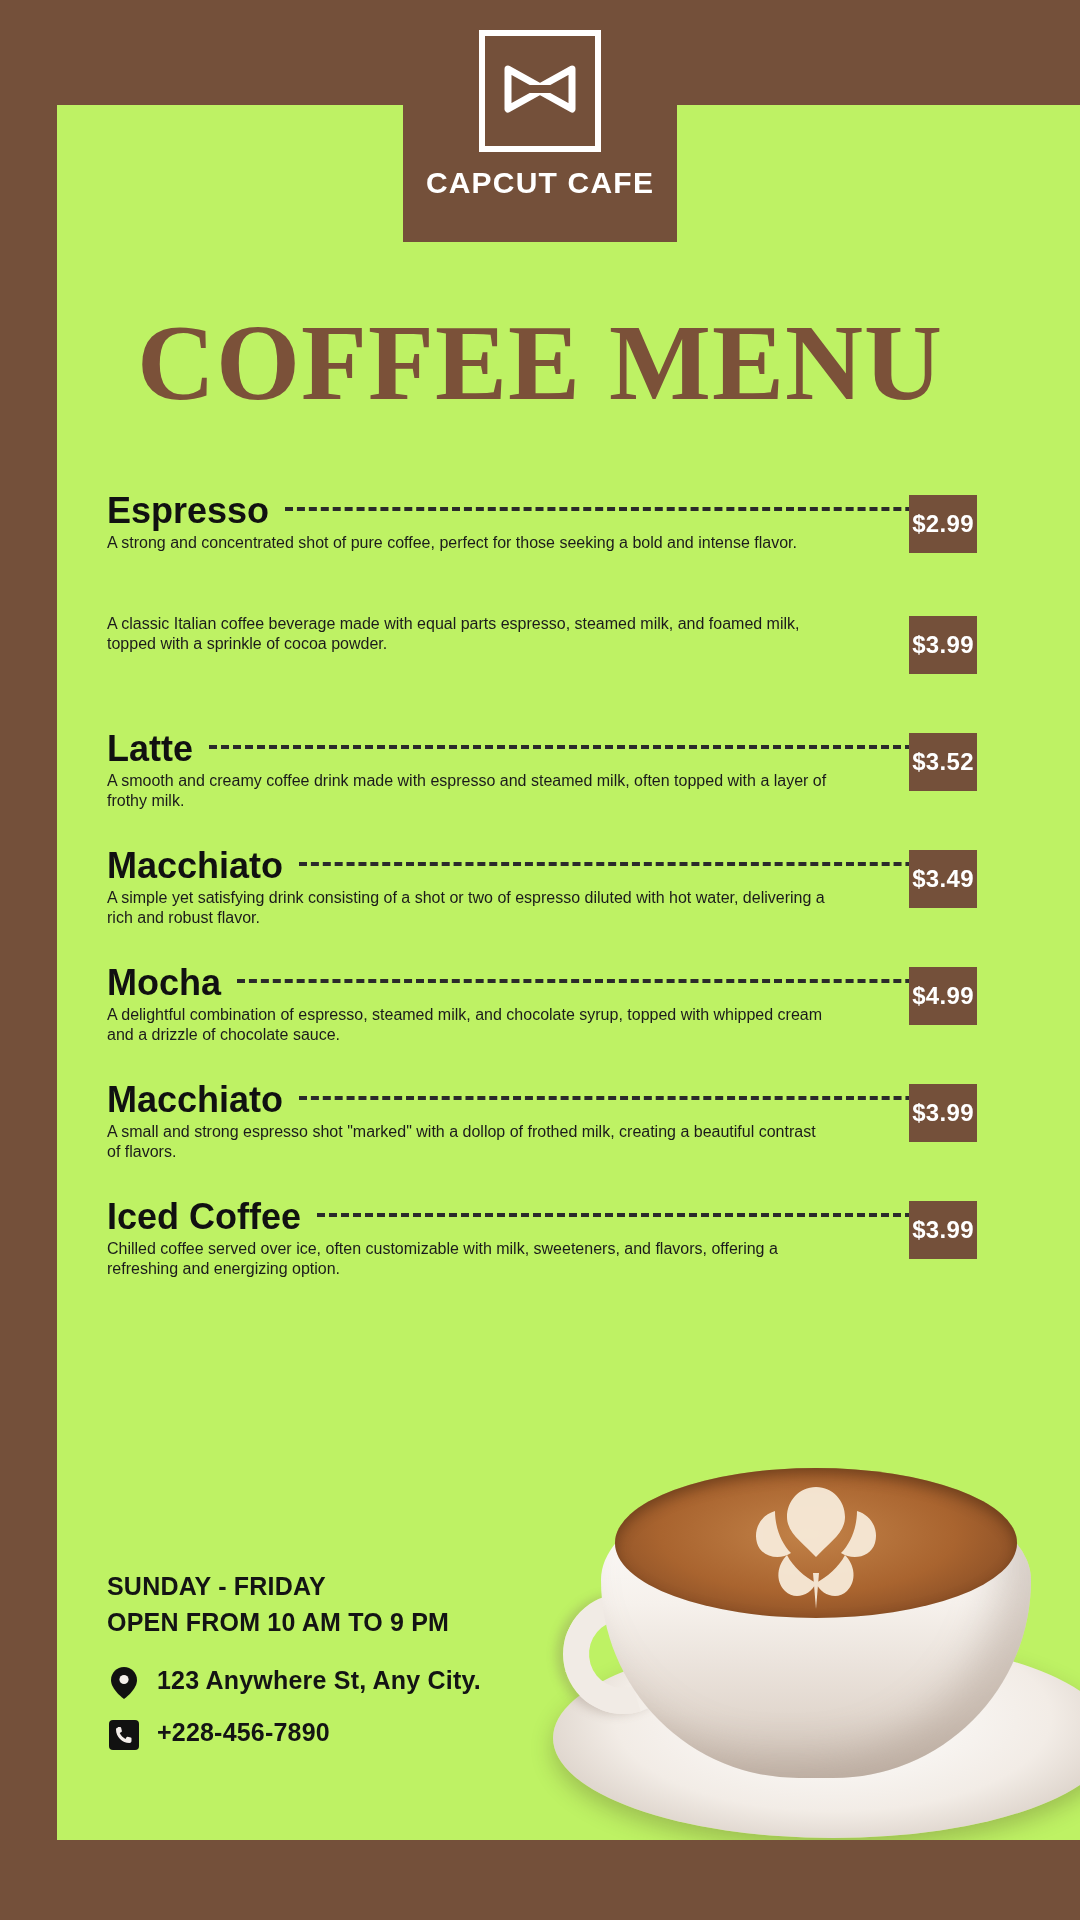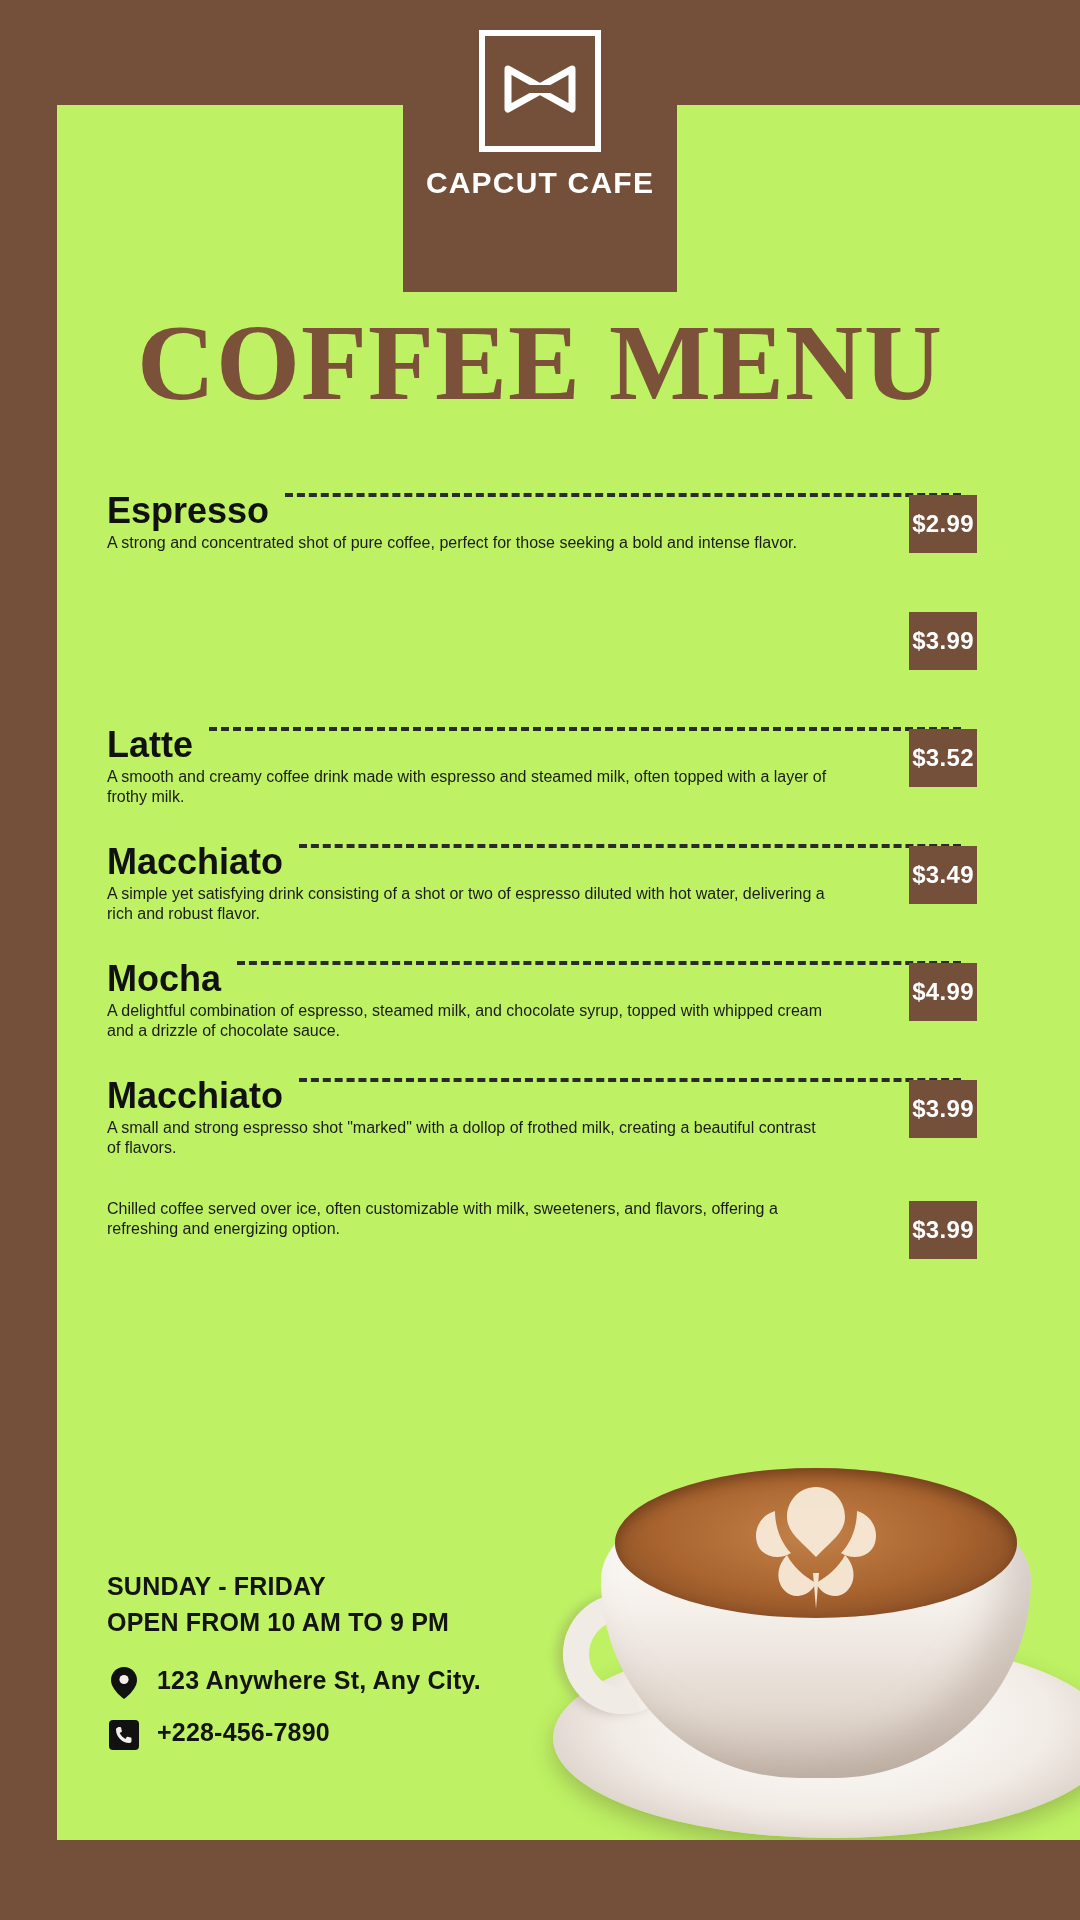--- a/index.html
+++ b/index.html
@@ -30,21 +30,21 @@
     overflow: hidden;
     padding-left: 36px;
   }
 
   
   #logo-block {
     position: absolute;
     left: 403px;
     top: 0px;
     width: 274px;
-    height: 292px;
+    height: 242px;
     background: #74503a;
     z-index: 5;
     text-align: center;
   }
   #logo-mark {
     margin: 30px auto 0 auto;
     width: 122px;
     height: 122px;
     border: 6px solid #ffffff;
     position: relative;
@@ -78,20 +78,21 @@
     left: 50px;
     top: 388px;
     width: 870px;
   }
   .menu-item {
     position: relative;
     height: 117px;
   }
   .item-top {
     display: flex;
+    align-items: center;
   }
   .item-name {
     font-size: 36px;
     font-weight: 700;
     color: #111111;
     white-space: nowrap;
     line-height: 1.0;
   }
   .dots {
     flex: 1;
@@ -236,20 +237,21 @@
         <div class="item-top">
           <div class="item-name">Espresso</div>
           <div class="dots"></div>
         </div>
         <div class="price">$2.99</div>
         <div class="item-desc">A strong and concentrated shot of pure coffee, perfect for those seeking a bold and intense flavor.</div>
       </div>
 
       <div class="menu-item">
         <div class="price">$3.99</div>
+        <div class="item-desc">A classic Italian coffee beverage made with equal parts espresso, steamed milk, and foamed milk, topped with a sprinkle of cocoa powder.</div>
       </div>
 
       <div class="menu-item">
         <div class="item-top">
           <div class="item-name">Latte</div>
           <div class="dots"></div>
         </div>
         <div class="price">$3.52</div>
         <div class="item-desc">A smooth and creamy coffee drink made with espresso and steamed milk, often topped with a layer of frothy milk.</div>
       </div>
@@ -275,20 +277,24 @@
       <div class="menu-item">
         <div class="item-top">
           <div class="item-name">Macchiato</div>
           <div class="dots"></div>
         </div>
         <div class="price">$3.99</div>
         <div class="item-desc">A small and strong espresso shot "marked" with a dollop of frothed milk, creating a beautiful contrast of flavors.</div>
       </div>
 
       <div class="menu-item">
+        <div class="item-top">
+          <div class="item-name">Iced Coffee</div>
+          <div class="dots"></div>
+        </div>
         <div class="price">$3.99</div>
         <div class="item-desc">Chilled coffee served over ice, often customizable with milk, sweeteners, and flavors, offering a refreshing and energizing option.</div>
       </div>
 
     </div>
 
     <div id="cup-photo">
       <div class="saucer"></div>
       <div class="cup-handle"></div>
       <div class="cup-body"></div>

